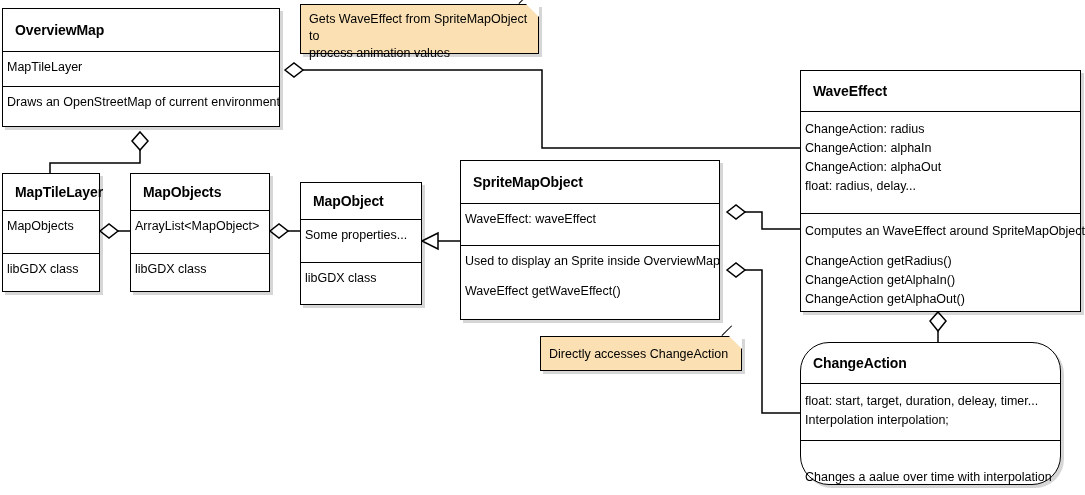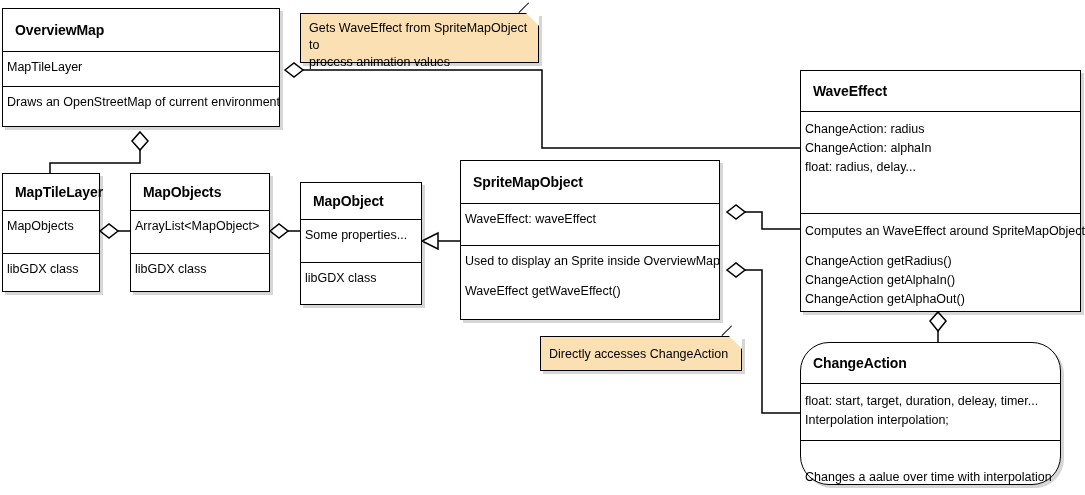--- a/index.html
+++ b/index.html
@@ -201,20 +201,21 @@
       <div class="spacer"></div>
       <div class="row">WaveEffect getWaveEffect()</div>
     </div>
   </div>
 
   <div class="uml-class" style="left:800px; top:70px; width:281px; height:242px;">
     <div class="uml-title" style="height:40px;">WaveEffect</div>
     <div class="uml-sec" style="height:102px; padding-top:8px;">
       <div class="row">ChangeAction: radius</div>
       <div class="row">ChangeAction: alphaIn</div>
+      <div class="row">ChangeAction: alphaOut</div>
       <div class="row">float: radius, delay...</div>
     </div>
     <div class="uml-sec" style="height:100px; padding-top:8px;">
       <div class="row">Computes an WaveEffect around SpriteMapObject</div>
       <div class="spacer"></div>
       <div class="row">ChangeAction getRadius()</div>
       <div class="row">ChangeAction getAlphaIn()</div>
       <div class="row">ChangeAction getAlphaOut()</div>
     </div>
   </div>
@@ -223,21 +224,21 @@
     <div class="uml-title" style="height:40px;">ChangeAction</div>
     <div class="uml-sec" style="height:57px; padding-top:8px;">
       <div class="row">float: start, target, duration, deleay, timer...</div>
       <div class="row">Interpolation interpolation;</div>
     </div>
     <div class="uml-sec" style="height:46px; padding-top:27px;">
       <div class="row">Changes a aalue over time with interpolation</div>
     </div>
   </div>
 
-  <div class="uml-note" style="left:300px; top:13px; width:239px; height:50px;">
+  <div class="uml-note" style="left:300px; top:4px; width:239px; height:50px;">
     <span class="fold"></span>
     <span class="foldline"></span>
     <div class="row">Gets WaveEffect from SpriteMapObject to</div>
     <div class="row">process animation values</div>
   </div>
 
   <div class="uml-note" style="left:540px; top:336px; width:202px; height:35px; padding-top:9px;">
     <span class="fold"></span>
     <span class="foldline"></span>
     <div class="row">Directly accesses ChangeAction</div>

